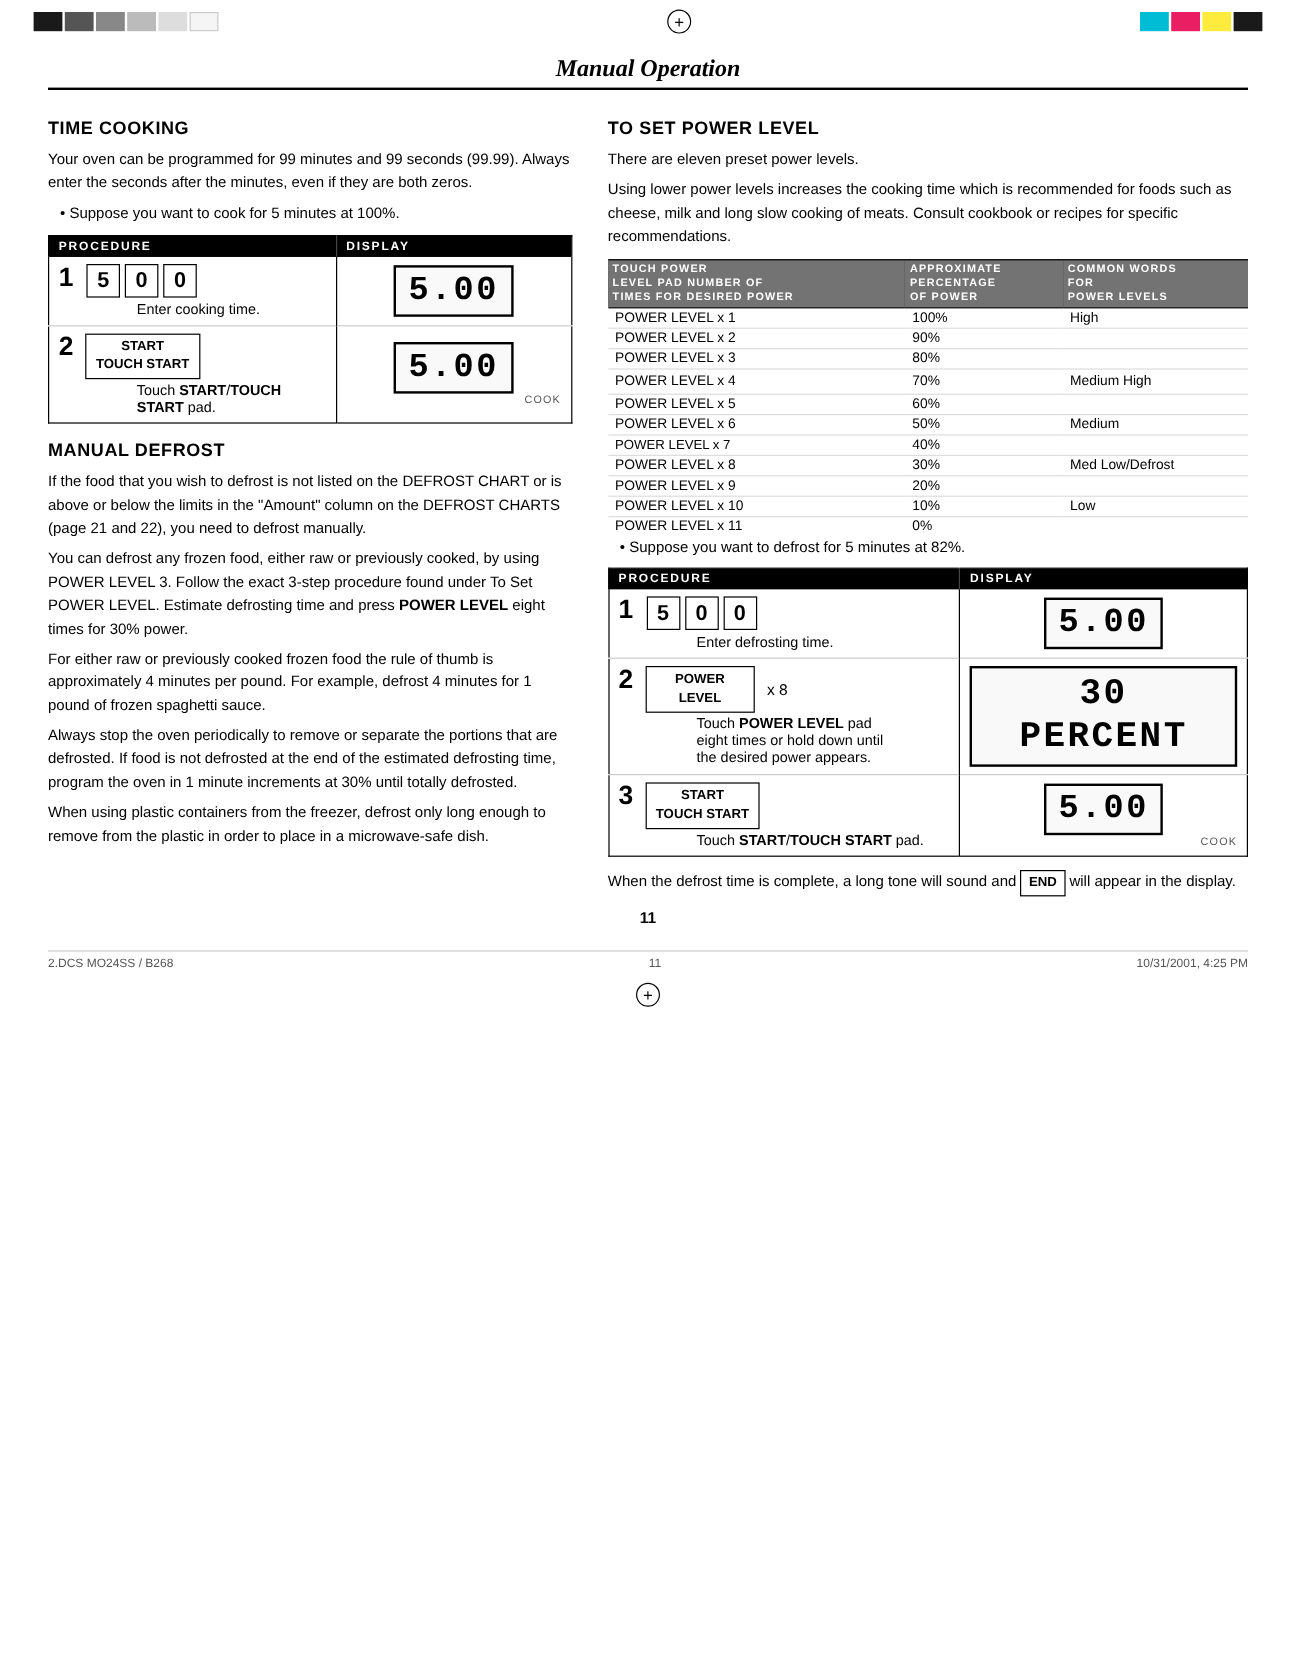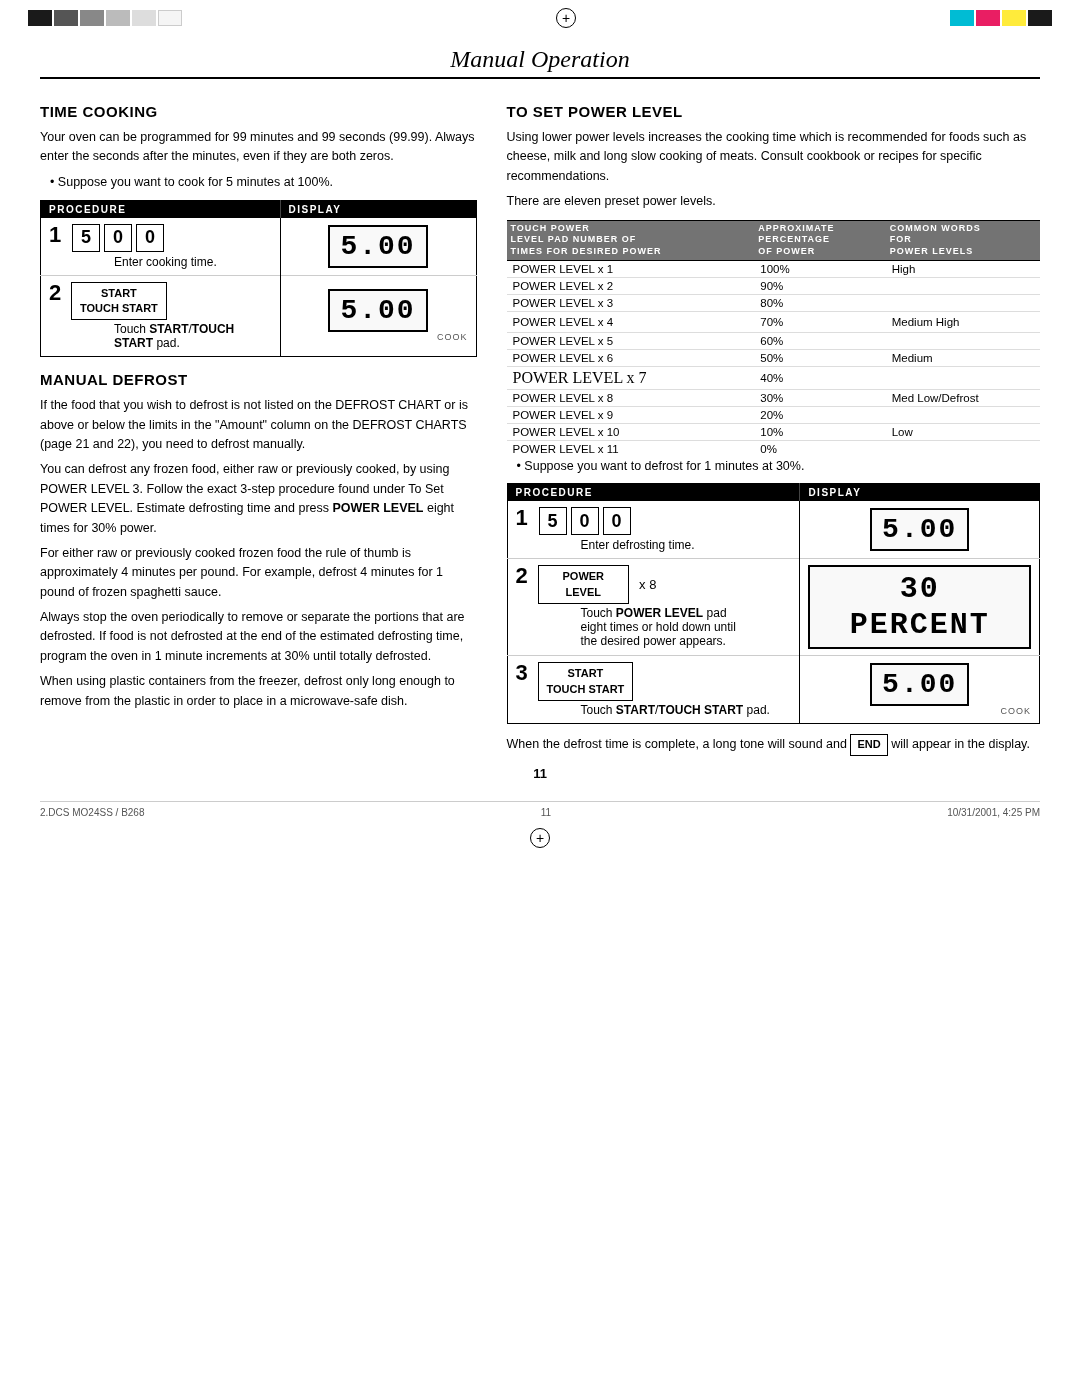--- a/index.html
+++ b/index.html
@@ -17,23 +17,23 @@
     .page-title-area {
       text-align: center;
       margin: 18px 0 10px 0;
       border-bottom: 2px solid #000;
       padding-bottom: 4px;
       margin-left: 40px;
       margin-right: 40px;
     }
     .page-title-text {
       font-family: 'Times New Roman', Times, serif;
-      font-size: 24px;
+      font-size: 20px;
       font-style: italic;
-      font-weight: normal;
+      font-weight: bold;
     }
 
     
     .main-content {
       display: flex;
       margin: 0 40px;
       gap: 30px;
     }
     .left-column {
       width: 45%;
@@ -424,22 +424,22 @@
         Always stop the oven periodically to remove or separate the portions that are defrosted. If food is not defrosted at the end of the estimated defrosting time, program the oven in 1 minute increments at 30% until totally defrosted.
       </p>
       <p class="section-text">When using plastic containers from the freezer, defrost only long enough to remove from the plastic in order to place in a microwave-safe dish.</p>
     </div>
   </div>
 
   <div class="right-column">
 
     <div>
       <div class="section-heading">To Set POWER LEVEL</div>
+      <p class="section-text">There are eleven preset power levels.</p>
       <p class="section-text">Using lower power levels increases the cooking time which is recommended for foods such as cheese, milk and long slow cooking of meats. Consult cookbook or recipes for specific recommendations.</p>
-      <p class="section-text">There are eleven preset power levels.</p>
 
       <table class="power-table">
         <thead>
           <tr class="header-row-dark">
             <th style="font-size:9px; line-height:1.3;">TOUCH POWER<br>LEVEL PAD NUMBER OF<br>TIMES FOR DESIRED POWER</th>
             <th style="font-size:9px; line-height:1.3;">APPROXIMATE<br>PERCENTAGE<br>OF POWER</th>
             <th style="font-size:9px; line-height:1.3;">COMMON WORDS<br>FOR<br>POWER LEVELS</th>
           </tr>
         </thead>
         <tbody id="power-table-body">
@@ -467,21 +467,21 @@
       <td style="font-size:11.5px; padding:2px 6px;">POWER LEVEL x 5</td>
       <td style="font-size:11.5px; padding:2px 6px;">60%</td>
       <td style="font-size:11.5px; padding:2px 6px;"></td>
     </tr>
             <tr>
       <td style="font-size:11.5px; padding:2px 6px;">POWER LEVEL x 6</td>
       <td style="font-size:11.5px; padding:2px 6px;">50%</td>
       <td style="font-size:11.5px; padding:2px 6px;">Medium</td>
     </tr>
             <tr>
-      <td style="font-size:16px; padding:2px 6px;font-family:Liberation Serif, serif;">POWER LEVEL x 7</td>
+      <td style="font-size:11px; padding:2px 6px;">POWER LEVEL x 7</td>
       <td style="font-size:11.5px; padding:2px 6px;">40%</td>
       <td style="font-size:11.5px; padding:2px 6px;"></td>
     </tr>
             <tr>
       <td style="font-size:11.5px; padding:2px 6px;">POWER LEVEL x 8</td>
       <td style="font-size:11.5px; padding:2px 6px;">30%</td>
       <td style="font-size:11.5px; padding:2px 6px;">Med Low/Defrost</td>
     </tr>
             <tr>
       <td style="font-size:11.5px; padding:2px 6px;">POWER LEVEL x 9</td>
@@ -494,21 +494,21 @@
       <td style="font-size:11.5px; padding:2px 6px;">Low</td>
     </tr>
             <tr>
       <td style="font-size:11.5px; padding:2px 6px;">POWER LEVEL x 11</td>
       <td style="font-size:11.5px; padding:2px 6px;">0%</td>
       <td style="font-size:11.5px; padding:2px 6px;"></td>
     </tr>
           </tbody>
       </table>
 
-      <div class="bullet-item">Suppose you want to defrost for 1 minutes at 30%.</div>
+      <div class="bullet-item">Suppose you want to defrost for 5 minutes at 82%.</div>
 
       <table class="inner-proc">
         <thead>
           <tr class="header-row-dark">
             <th>PROCEDURE</th>
             <th class="th-right">DISPLAY</th>
           </tr>
         </thead>
         <tbody>
 

